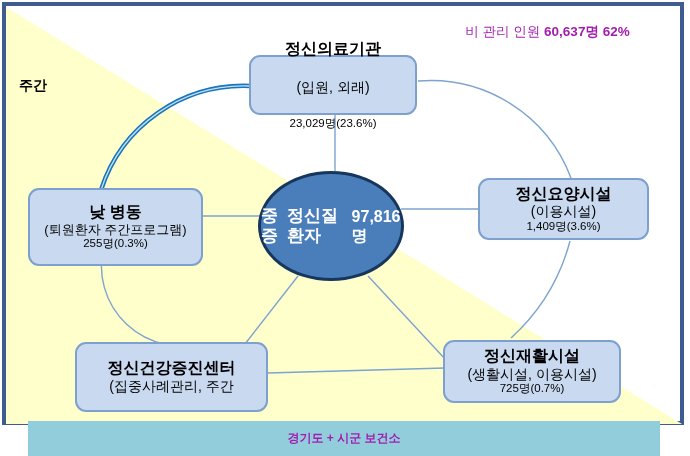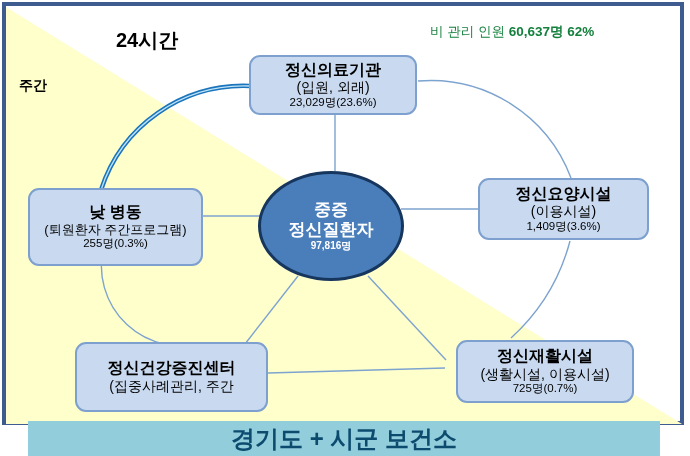--- a/index.html
+++ b/index.html
@@ -11,55 +11,55 @@
   .frame{
     position:absolute;left:2px;top:2px;width:682px;height:423px;
     border:4px solid #3E5C8F;box-sizing:border-box;background:transparent;
     z-index:0;
   }
   svg.layer{position:absolute;left:0;top:0;z-index:1;}
   
   .lbl-24{position:absolute;left:116px;top:27px;font-size:20px;font-weight:bold;color:#000;z-index:2;}
   .lbl-day{position:absolute;left:19px;top:77px;font-size:14px;font-weight:bold;color:#000;z-index:2;}
   .lbl-unmanaged{
-    position:absolute;left:430px;top:23px;width:235px;text-align:left;
-    font-size:13.5px;color:#15803d;z-index:2;white-space:nowrap;
+    position:absolute;left:430px;top:23px;width:235px;text-align:center;
+    font-size:13.5px;color:#a21caf;z-index:2;white-space:nowrap;
   }
   .lbl-unmanaged .bold{font-weight:bold;}
   
   .node{
     position:absolute;box-sizing:border-box;background:#C9DAF0;
     border:2px solid #7DA0CF;border-radius:11px;
     display:flex;flex-direction:column;align-items:center;justify-content:center;
     text-align:center;z-index:2;color:#000;line-height:1.18;
   }
   .node .title{font-size:16px;font-weight:bold;}
   .node .sub{font-size:14px;}
   .node .cnt{font-size:11.5px;}
   .node .inlinecnt{font-size:11.5px;}
-  #node-medical{left:249px;top:55px;width:168px;height:60px;}
+  #node-medical{left:249px;top:55px;width:168px;height:60px;gap:21px;}
   #node-care{left:478px;top:178px;width:171px;height:62px;}
   #node-dayward{left:28px;top:188px;width:175px;height:78px;}
   #node-center{left:75px;top:342px;width:193px;height:70px;}
-  #node-rehab{left:443px;top:340px;width:178px;height:63px;margin-left:13px;}
+  #node-rehab{left:443px;top:340px;width:178px;height:63px;}
   
   .ellipse{
     position:absolute;left:258px;top:171px;width:146px;height:110px;
     background:#4A7EBB;border:3px solid #17365D;border-radius:50%;
-    box-sizing:border-box;display:flex;flex-direction:column;align-items:center;justify-content:center;
+    box-sizing:border-box;display:flex;align-items:center;justify-content:center;
     color:#ffffff;z-index:2;line-height:1.15;
   }
   .ellipse .big{font-size:17px;font-weight:bold;}
-  .ellipse .small{font-size:10px;font-weight:bold;margin-top:1px;}
+  .ellipse .small{font-size:16px;font-weight:bold;margin-top:1px;}
   
   .footer-bar{
     position:absolute;left:28px;top:421px;width:632px;height:35px;
     background:#92CDDC;z-index:3;display:flex;align-items:center;justify-content:center;
   }
-  .footer-bar .txt{font-size:24px;font-weight:bold;color:#0c4a6e;}
+  .footer-bar .txt{font-size:12px;font-weight:bold;color:#a21caf;}
 </style>
 </head>
 <body>
 
 <div class="stage">
 
   <svg class="layer" width="690" height="456" viewBox="0 0 690 456">
 
     <polygon points="6,7 6,424 682,424" fill="#FFFFCC"></polygon>
 
@@ -73,21 +73,20 @@
     <path d="M570 241 A 200 200 0 0 1 511 338" stroke="#7DA3CF" stroke-width="1.4" fill="none"></path>
     <path d="M103 250 A 80 80 0 0 0 203 343" stroke="#7DA3CF" stroke-width="1.4" fill="none"></path>
     <path d="M268 373 L445 368" stroke="#7DA3CF" stroke-width="1.4" fill="none"></path>
 
     <path d="M101 190 A 150 150 0 0 1 250 86" stroke="#1B75BC" stroke-width="4.5" fill="none"></path>
     <path d="M101 190 A 150 150 0 0 1 250 86" stroke="#BFE3F7" stroke-width="1.3" fill="none"></path>
   </svg>
 
   <div class="frame"></div>
 
-  <div class="lbl-24">24시간</div>
   <div class="lbl-day">주간</div>
 
   <div class="lbl-unmanaged"><span>비 관리 인원 </span><span class="bold">60,637명  62%</span>
   </div>
 
   <div class="node" id="node-medical">
     <div class="title">정신의료기관</div>
     <div class="sub">(입원, 외래)</div>
     <div class="cnt">23,029명(23.6%)</div>
   </div>

